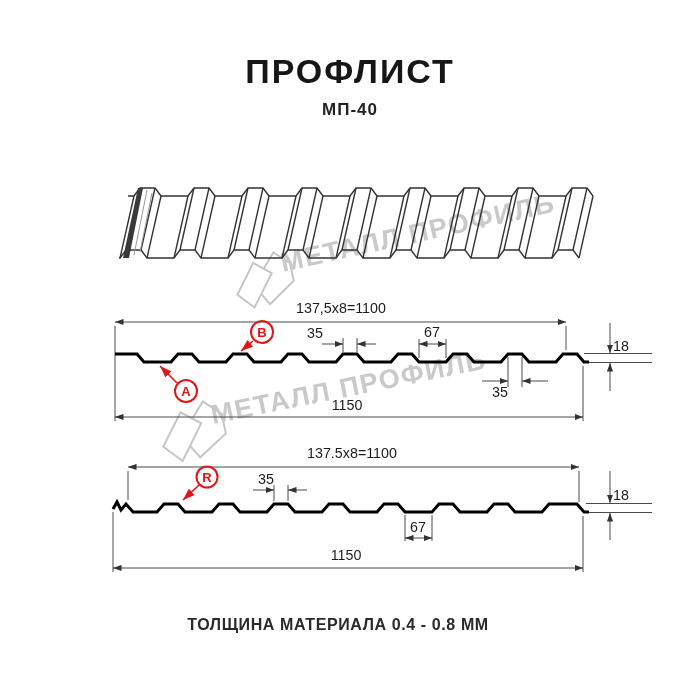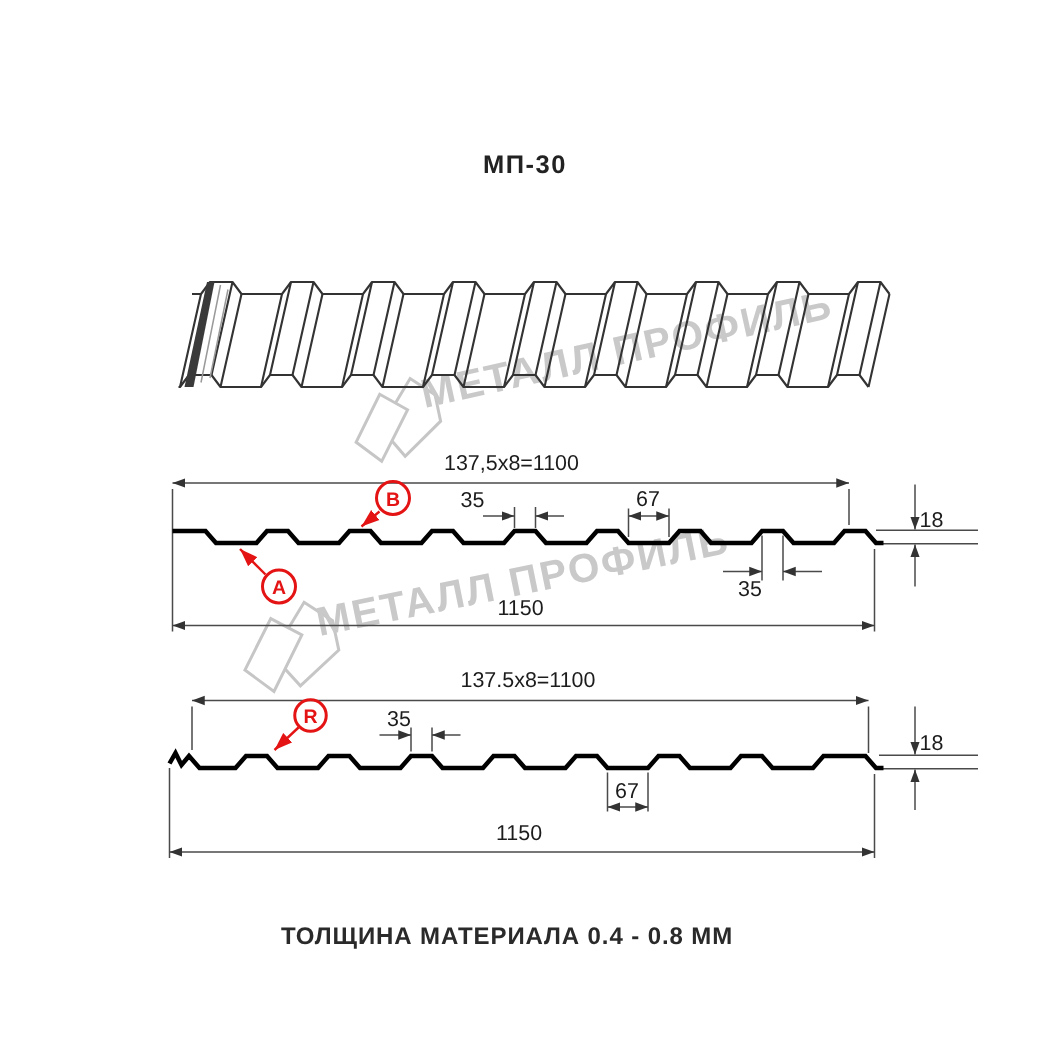--- a/index.html
+++ b/index.html
@@ -20,21 +20,22 @@
   .profile{stroke:#000;stroke-width:3;fill:none;stroke-linejoin:miter;}
   .redln{stroke:#e41414;stroke-width:1.6;fill:none;}
   .redcirc{stroke:#e41414;stroke-width:2;fill:none;}
   .wmshape{stroke:#c6c6c6;stroke-width:2;fill:#ffffff;}
 </style>
 </head>
 <body>
 
 <div class="page">
 
-  <div class="subtitle">МП-30</div>
+  <h1 class="title">ПРОФЛИСТ</h1>
+  <div class="subtitle">МП-40</div>
 
   <svg width="700" height="700" viewBox="0 0 700 700">
     <defs>
       <marker id="mA" markerWidth="9" markerHeight="7" refX="8.5" refY="3.5" orient="auto-start-reverse">
         <path d="M0,0.4 L8.5,3.5 L0,6.6 Z" fill="#333"></path>
       </marker>
       <marker id="mE" markerWidth="9" markerHeight="7" refX="8.5" refY="3.5" orient="auto">
         <path d="M0,0.4 L8.5,3.5 L0,6.6 Z" fill="#333"></path>
       </marker>
       <marker id="mR" markerWidth="8" markerHeight="6" refX="7.5" refY="3" orient="auto">

